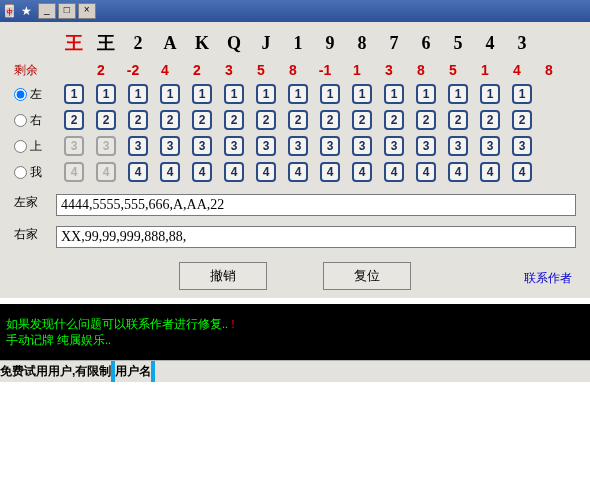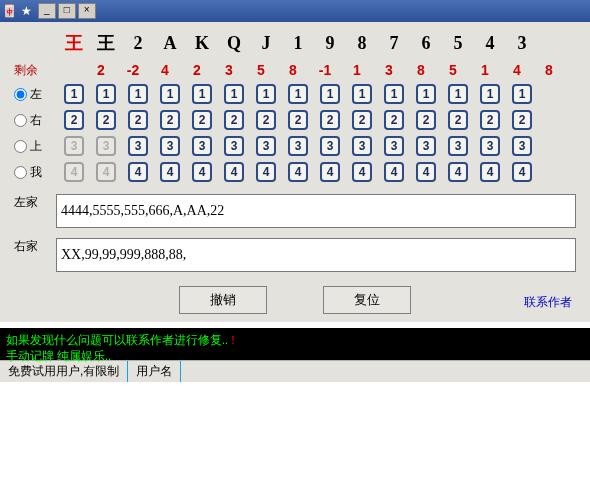--- a/index.html
+++ b/index.html
@@ -15,28 +15,28 @@
 .remain-row { display: flex; align-items: center; height: 20px; margin-top: 6px; gap: 27px; }
 .remain-row .label { width: 44px; color: #b00000; font-size: 12px; }
 .remain-row .cell { width: 32px; text-align: center; color: #d00000; font-size: 14px; font-weight: bold; }
 .grid-row { display: flex; align-items: center; height: 24px; margin-top: 2px; }
 .grid-row .radio-label { width: 44px; display: flex; align-items: center; font-size: 12px; }
 .grid-row .radio-label input { margin-right: 3px; }
 .grid-row .num-btn { width: 20px; height: 20px; margin: 0 6px; border: 2px solid #2b4a8a; border-radius: 4px; background: #f5f3ed; text-align: center; line-height: 16px; font-size: 12px; font-weight: bold; color: #1a2a5a; cursor: pointer; }
 .grid-row .num-btn.disabled { color: #b0b0b0; border-color: #a0a0a0; background: #e8e6e0; }
 .player-row { display: flex; align-items: flex-start; margin-top: 10px; }
 .player-row .plabel { width: 42px; font-size: 12px; }
-.player-row .pinput { flex: 1; height: 22px; border: 1px solid #7a7a7a; background: #fff; padding: 16px 4px; font-size: 14px; font-family: "SimSun"; }
+.player-row .pinput { flex: 1; height: 22px; border: 1px solid #7a7a7a; background: #fff; padding: 4px 4px; font-size: 14px; font-family: "SimSun"; }
 .btn-row { display: flex; justify-content: center; gap: 56px; margin-top: 14px; position: relative; }
 .btn-row .act-btn { width: 88px; height: 28px; border: 1px solid #808080; background: #e8e6e0; cursor: pointer; font-size: 13px; }
 .btn-row .link { position: absolute; right: 4px; top: 8px; color: #0000cc; font-size: 12px; cursor: pointer; }
-.console { background: #000; margin: 6px 0 0 0; padding: 4px 6px; height: 32px; color: #00ff00; font-size: 12px; font-family: "SimSun"; line-height: 16px; }
+.console { background: #000; margin: 6px 0 0 0; padding: 12px 6px; height: 56px; color: #00ff00; font-size: 12px; font-family: "SimSun"; line-height: 16px; }
 .console .line1 .excl { color: #ff0000; }
 .statusbar { height: 22px; background: #e4e2dc; border-top: 1px solid #b0b0b0; display: flex; align-items: center; font-size: 12px; }
-.statusbar .sec { padding: 0 8px; border-right: 1px solid #0ea5e9; height: 100%; display: flex; align-items: center; }
+.statusbar .sec { padding: 0 0; border-right: 4px solid #0ea5e9; height: 100%; display: flex; align-items: center; font-weight: bold; }
 </style>
 </head>
 <body>
 
 <div class="titlebar">
   <span>🀄</span>
   <span class="star">★</span>
   <div class="btn">_</div>
   <div class="btn">□</div>
   <div class="btn">×</div>

